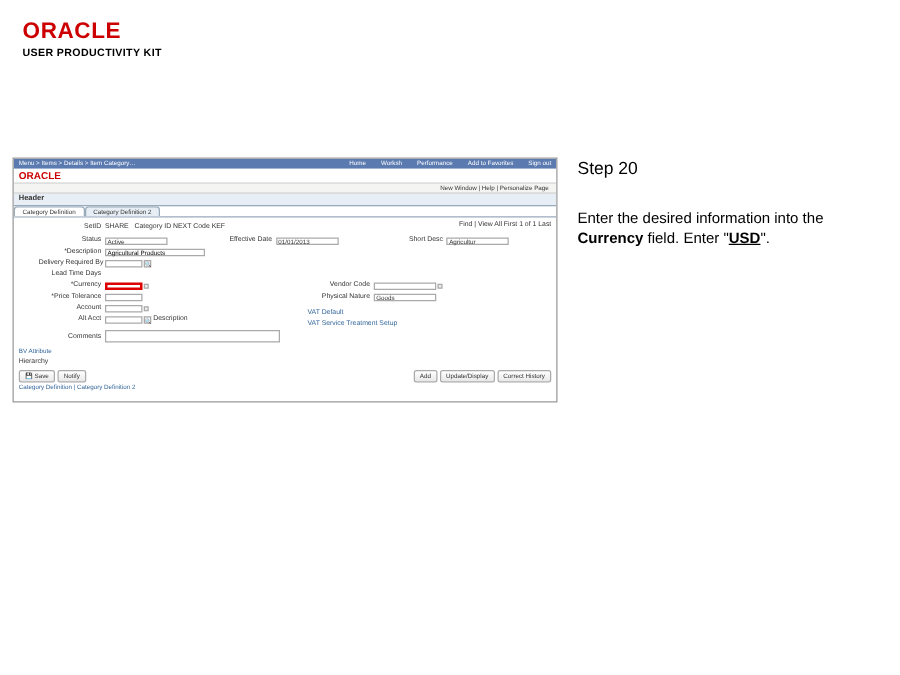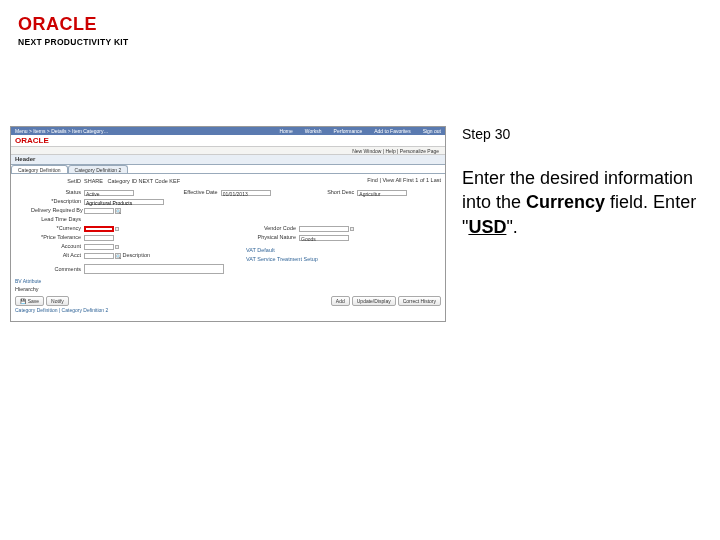--- a/index.html
+++ b/index.html
@@ -37,29 +37,29 @@
   .foot { position:absolute; bottom:8px; left:0; right:0; }
   .bv { font-size:5px; padding:0 4px 2px; color:#369; }
   .btnbar { display:flex; justify-content:space-between; padding:0 4px; }
   .btnbar .l, .btnbar .r { display:flex; gap:2px; }
   .btn { font-size:5px; padding:1px 4px; border:1px solid #aaa; border-radius:2px; background:linear-gradient(#fff,#e8e8e8); }
   .crumb2 { font-size:5px; color:#369; padding:1px 4px 0; }
   
   
   .instr { position:absolute; top:126px; left:462px; width:238px; font-size:14px; }
   .step { margin-bottom:24px; }
-  .body-text { font-size:18px; line-height:1.35; }
+  .body-text { font-size:12px; line-height:1.35; }
 </style>
 </head>
 <body>
 
 <div class="hdr">
   <div class="logo">
     <span class="logo-oracle">ORACLE</span>
-    <span class="logo-sub">NEXT PRODUCTIVITY KIT</span>
+    <span class="logo-sub">USER PRODUCTIVITY KIT</span>
   </div>
 </div>
 
 <div class="shot">
   <div class="mb">
     <span class="crumb">Menu &gt; Items &gt; Details &gt; Item Category…</span>
     <span class="r">
       <span>Home</span>
       <span>Worksh</span>
       <span>Performance</span>
@@ -175,19 +175,19 @@
         <span class="btn"><span>Add</span></span>
         <span class="btn"><span>Update/Display</span></span>
         <span class="btn"><span>Correct History</span></span>
       </div>
     </div>
     <div class="crumb2">Category Definition | Category Definition 2</div>
   </div>
 </div>
 
 <div class="instr">
-  <div class="step">Step 30</div>
+  <div class="step">Step 20</div>
   <div class="body-text">
     <span>Enter the desired information into the</span>
     <span></span>
     <b>Currency</b><span> field. Enter "</span><b><u>USD</u></b><span>".</span>
   </div>
 </div>
 
 </body></html>

